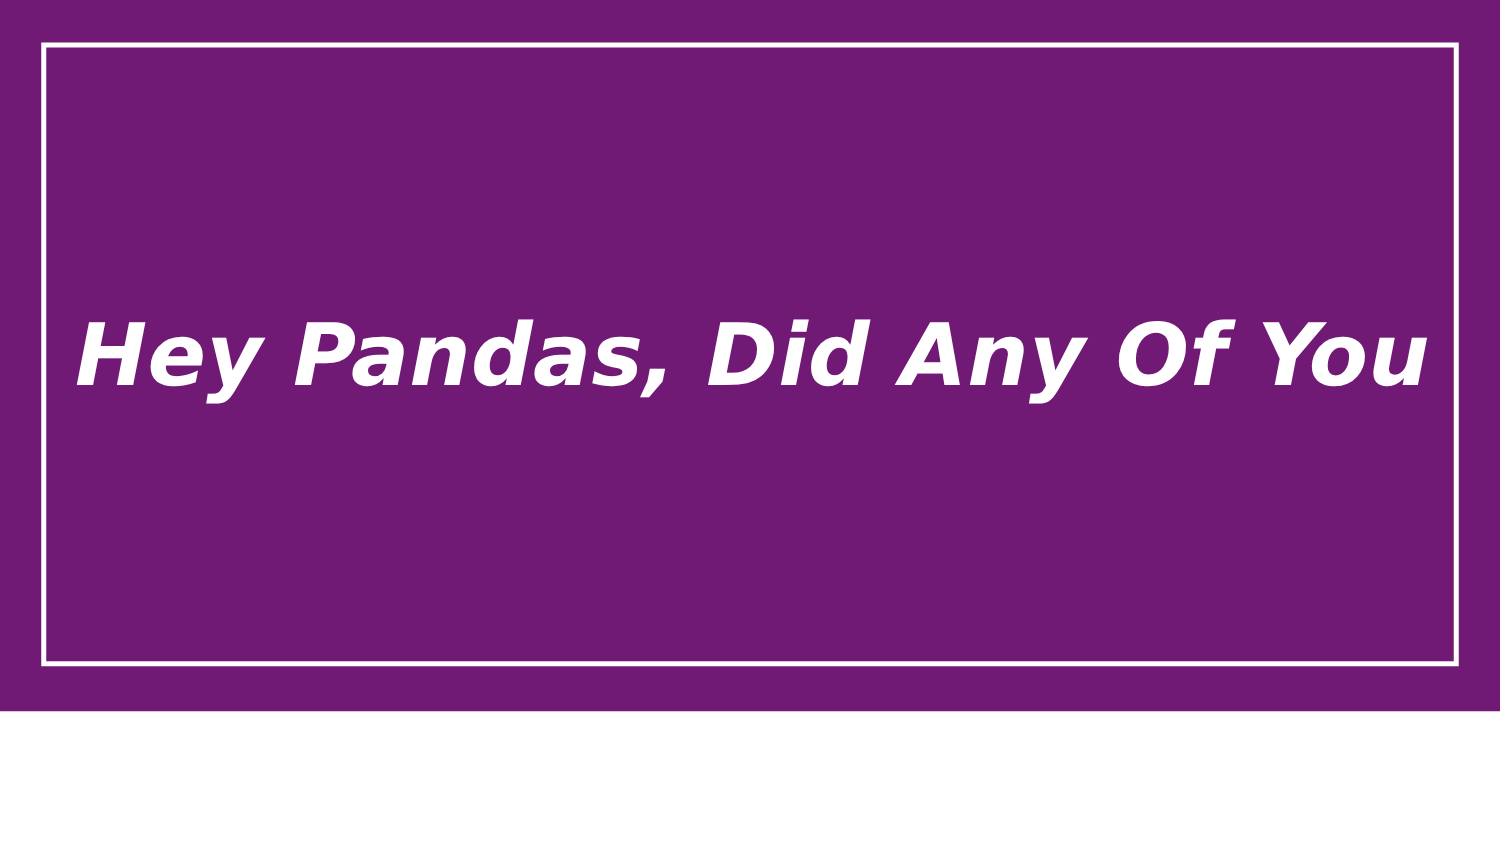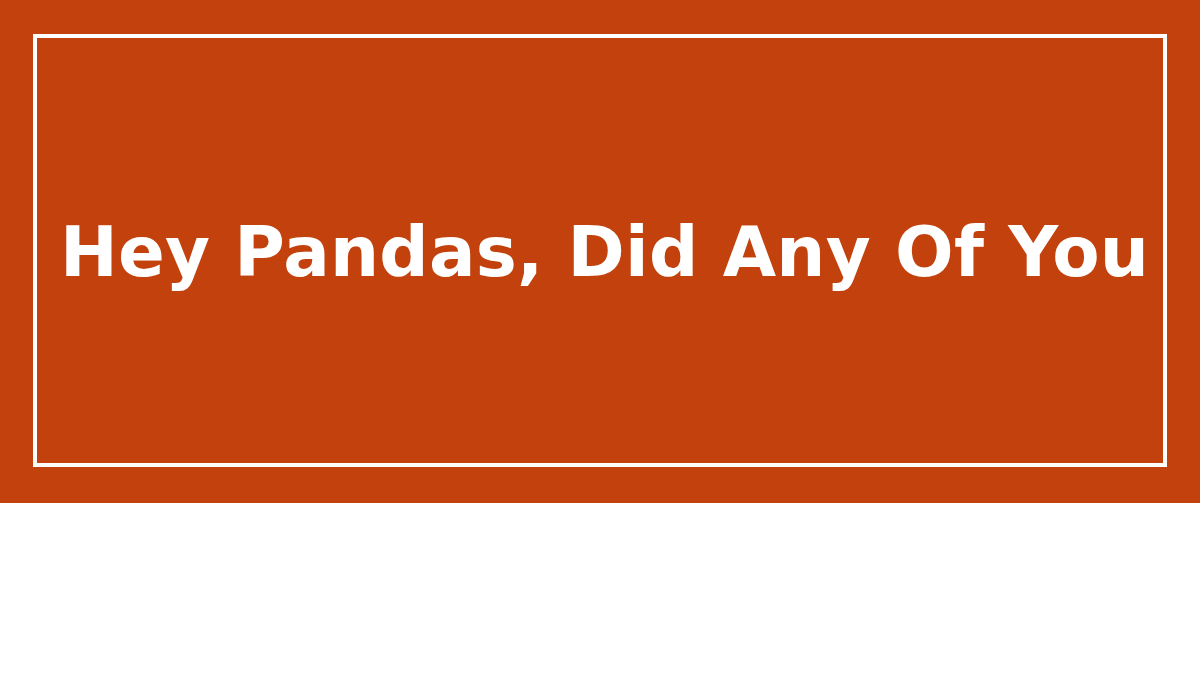--- a/index.html
+++ b/index.html
@@ -11,24 +11,25 @@
   body {
     width: 1200px;
     height: 675px;
     overflow: hidden;
     font-family: "DejaVu Sans", "Liberation Sans", sans-serif;
   }
 
   .card {
     position: relative;
     width: 1200px;
-    height: 503px;
+    height: 569px;
     box-sizing: border-box;
-    background: #c2410c;
+    background: #701a75;
     overflow: hidden;
+    font-style: italic;
   }
 
   .card-border {
     position: absolute;
     left: 33px;
     top: 34px;
     right: 33px;
     bottom: 36px;
     border: 4px solid #ffffff;
     box-sizing: border-box;

